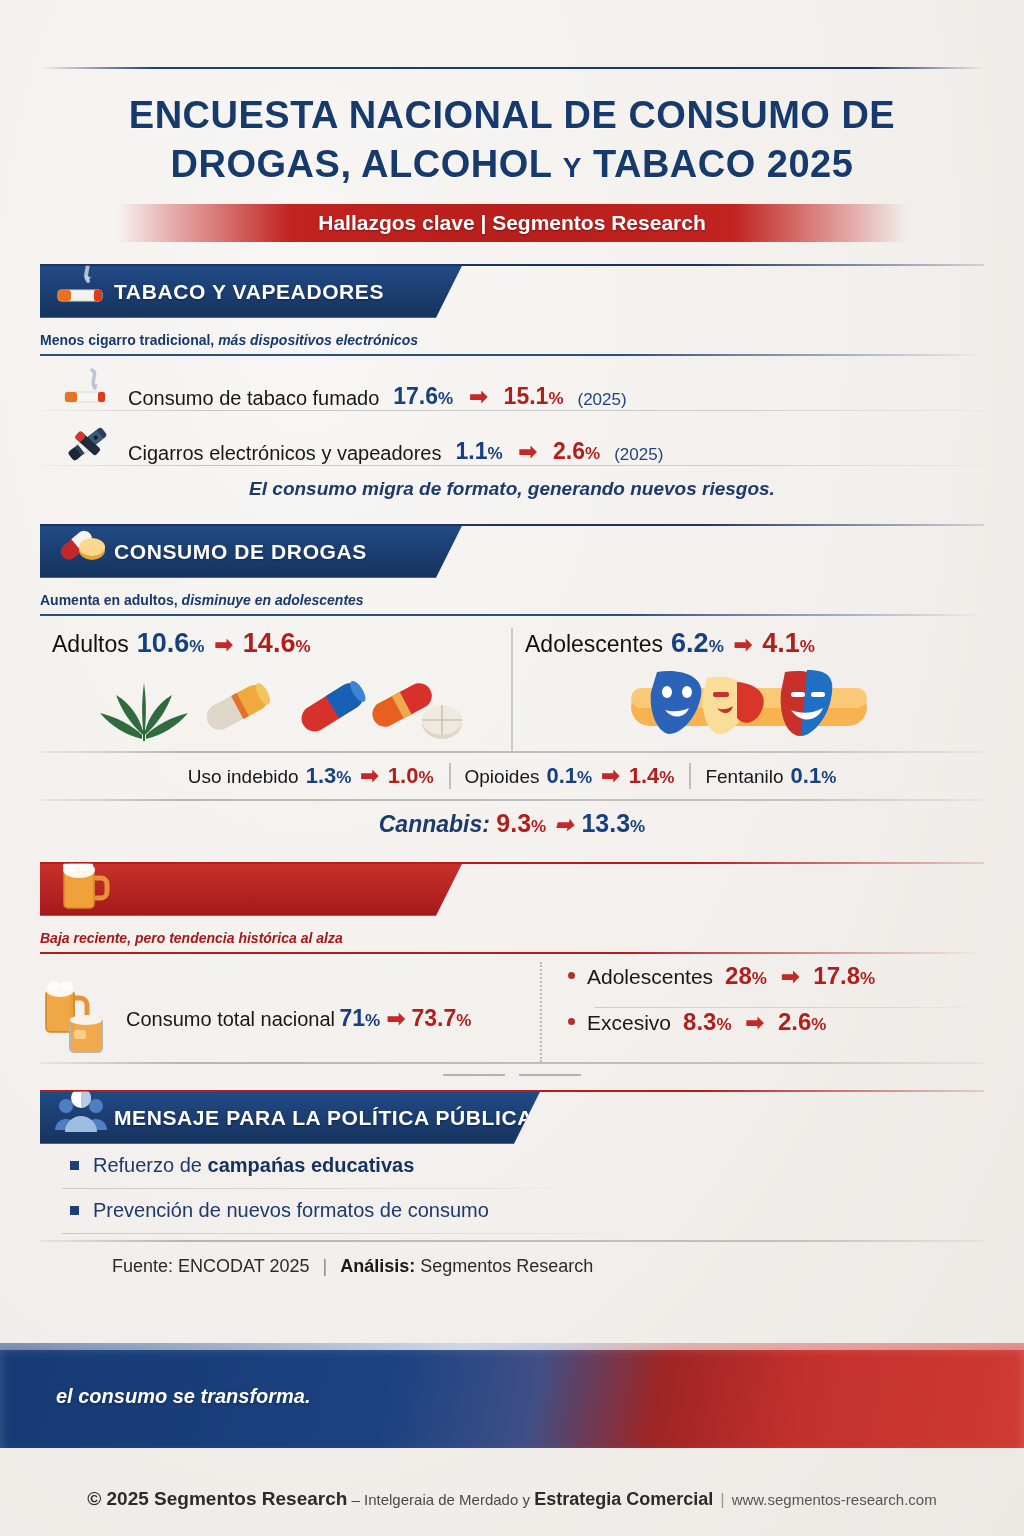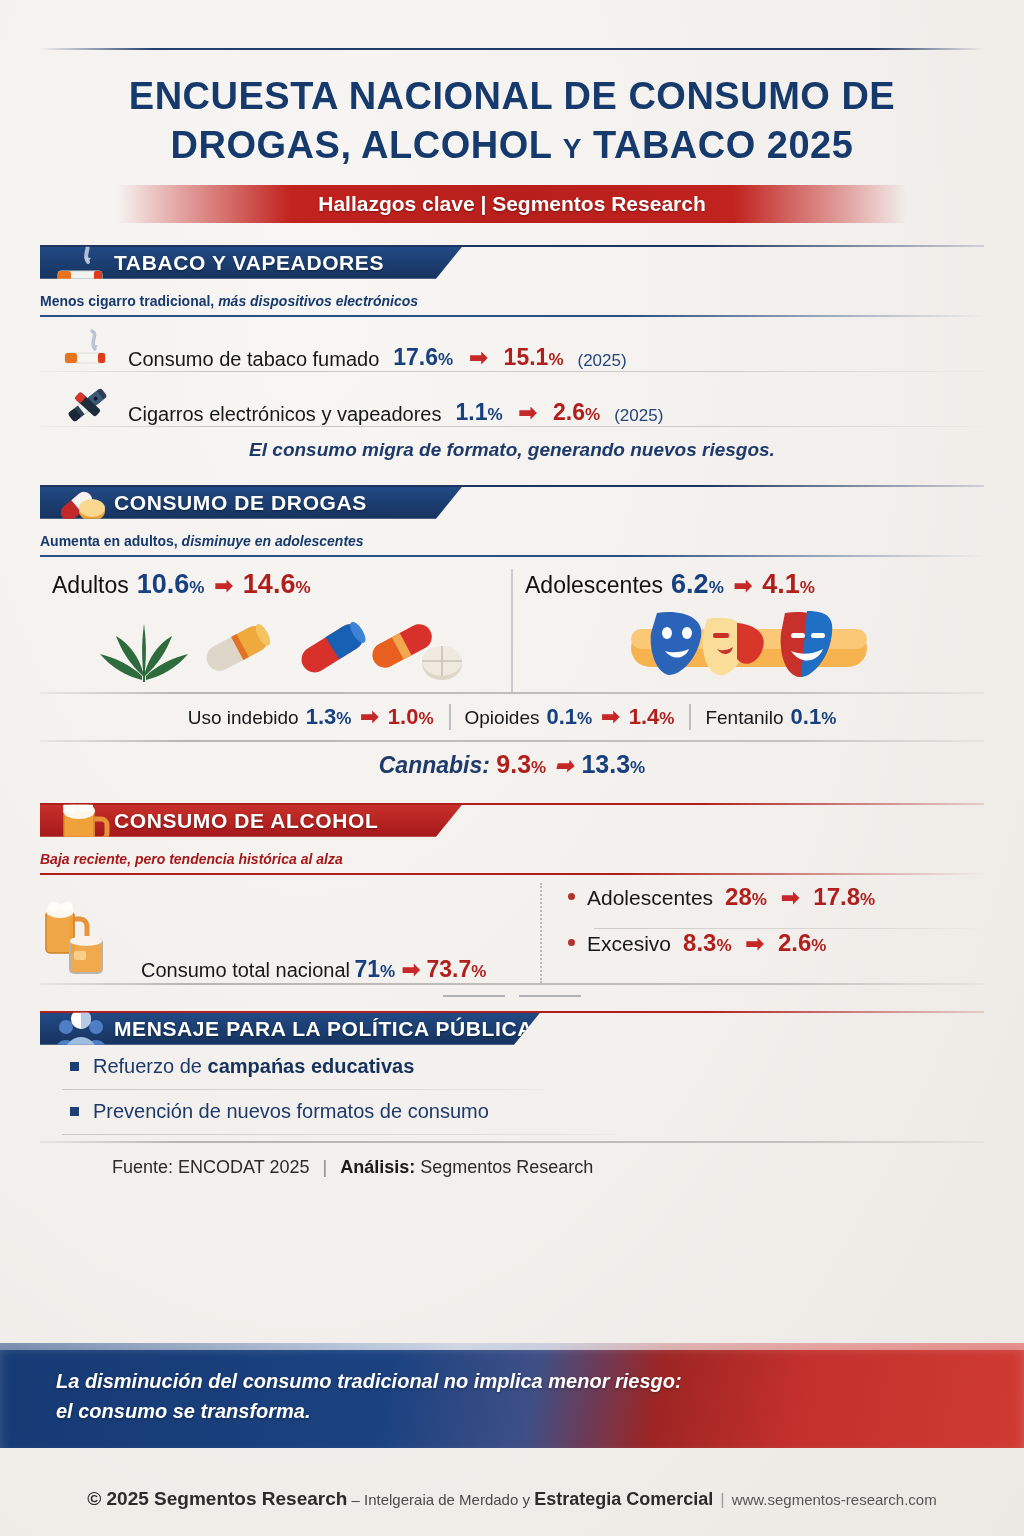--- a/index.html
+++ b/index.html
@@ -12,21 +12,21 @@
     position: relative;
   }
 
   .page {
     position: absolute; inset: 0;
     background:
       radial-gradient(ellipse at 30% 20%, #f8f6f4 0%, #f2efec 55%, #ece8e4 100%);
   }
 
   
-  .header { padding: 48px 40px 0; }
+  .header { padding: 67px 40px 0; }
   .hdr-rule {
     height: 2px; margin: 0 0 22px 0;
     background: linear-gradient(90deg, rgba(26,58,107,0) 0%, #24406e 12%, #1d3461 88%, rgba(26,58,107,0) 100%);
   }
   .title {
     text-align: center;
     color: #173a6d;
     font-size: 38px;
     font-weight: bold;
     letter-spacing: 0.5px;
@@ -46,21 +46,21 @@
     text-shadow: 0 1px 2px rgba(0,0,0,.35);
   }
 
   
   .section { padding: 0 40px; margin-top: 22px; }
   .sec-topline { height: 2px; background: linear-gradient(90deg,#1d3461 0%, #1d3461 70%, rgba(29,52,97,.15) 100%); }
   .sec-topline.red { background: linear-gradient(90deg,#b01f1c 0%, #b01f1c 70%, rgba(176,31,28,.15) 100%); }
 
   .badge {
     position: relative;
-    height: 32px; width: 422px;
+    height: 52px; width: 422px;
     display: flex; align-items: center;
     padding-left: 74px;
     color: #fff; font-size: 21px; font-weight: bold;
     letter-spacing: .6px;
     background: linear-gradient(180deg, #214a85 0%, #16335e 100%);
     clip-path: polygon(0 0, 100% 0, calc(100% - 26px) 100%, 0 100%);
     text-shadow: 0 1px 2px rgba(0,0,0,.4);
   }
   .badge.red { background: linear-gradient(180deg, #c8302b 0%, #a5181a 100%); }
   .badge-ico {
@@ -123,21 +123,21 @@
   .mini-cell .v-blue, .mini-cell .v-red { font-size: 22px; }
 
   .cannabis {
     text-align: center; padding: 8px 0 2px;
     font-size: 23px; font-weight: bold; font-style: italic; color: #1d3a6b;
   }
   .cannabis .v-blue, .cannabis .v-red { font-size: 25px; font-style: normal; }
 
   
   .alc-wrap { display: flex; margin-top: 8px; }
-  .alc-left { width: 500px; display: flex; align-items: flex-end; gap: 25px; padding-top: 8px; }
+  .alc-left { width: 500px; display: flex; align-items: center; gap: 10px; padding-top: 8px; }
   .alc-left .glasses { width: 76px; height: 92px; flex: none; position: relative; }
   .alc-left .glasses svg { position: absolute; overflow: visible; }
   .alc-right { flex: 1; border-left: 2px dotted rgba(130,140,155,.55); padding-left: 26px; }
   .bullet-row { display: flex; align-items: baseline; gap: 12px; height: 45px; font-size: 21px; color: #17181a; }
   .dot { width: 7px; height: 7px; border-radius: 50%; background: #b0322c; flex: none; position: relative; top: -5px; }
   .bullet-row .v-red { font-size: 24px; }
   .bullet-rule { height: 1px; background: linear-gradient(90deg, rgba(120,120,120,.30), rgba(120,120,120,.18) 75%, rgba(120,120,120,0)); margin-left: 26px; }
 
   .closing-deco { display: flex; align-items: center; justify-content: center; gap: 14px; padding: 10px 0 2px; }
   .closing-deco .dash { width: 62px; height: 2px; background: rgba(110,115,125,.5); }
@@ -390,21 +390,20 @@
       <span class="badge-ico">
         <svg viewBox="0 0 58 58">
           <path d="M40 26 h9 a6 6 0 0 1 6 6 v8 a6 6 0 0 1 -6 6 h-9 z" fill="none" stroke="#e8923a" stroke-width="5"></path>
           <rect x="12" y="18" width="30" height="38" rx="4" fill="#f0a13a"></rect>
           <rect x="12" y="18" width="30" height="38" rx="4" fill="none" stroke="#d98a28" stroke-width="1.5"></rect>
           <ellipse cx="27" cy="18" rx="16" ry="8" fill="#fdf7ee"></ellipse>
           <ellipse cx="18" cy="14" rx="7" ry="6" fill="#fffdf8"></ellipse>
           <ellipse cx="33" cy="13" rx="8" ry="6" fill="#fffdf8"></ellipse>
         </svg>
       </span>
-      <span>CONSUMO DE ALCOHOL</span>
     </div>
 
     <div class="sec-sub red">
       <span class="it">Baja reciente, pero tendencia histórica al alza</span>
     </div>
     <div class="sub-rule red"></div>
 
     <div class="alc-wrap">
       <div class="alc-left">
         <span class="glasses">
@@ -489,21 +488,20 @@
     <div class="source">
       <span>Fuente: ENCODAT 2025</span>
       <span class="sep">|</span>
       <b>Análisis:</b><span> Segmentos Research</span>
     </div>
   </div>
 
   <div class="foot-band">
     <div class="foot-top-sheen"></div>
     <div class="ftxt">
-      <div>La disminución del consumo tradicional no implica menor riesgo:</div>
       <div>el consumo se transforma.</div>
     </div>
   </div>
 
   <div class="copyright">
     <span class="big">© 2025 Segmentos Research</span><span class="mid"> – Intelgeraia de Merdado y </span><span class="strat">Estrategia Comercial</span><span class="bar">|</span><span class="url">www.segmentos-research.com</span>
   </div>
 
 </div>
 

